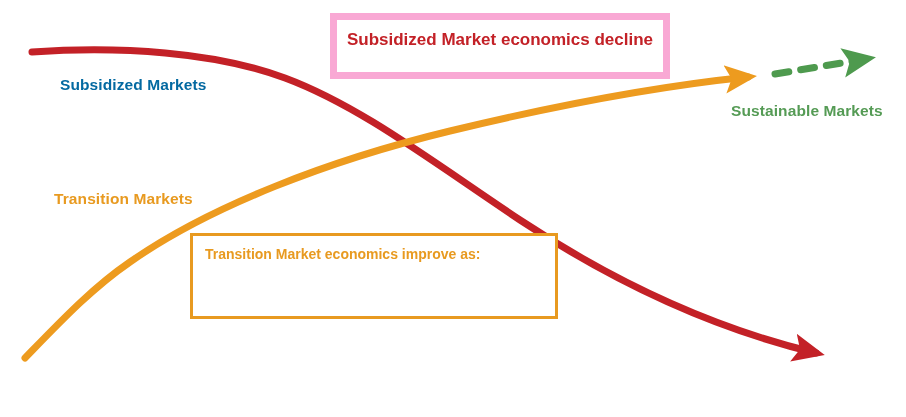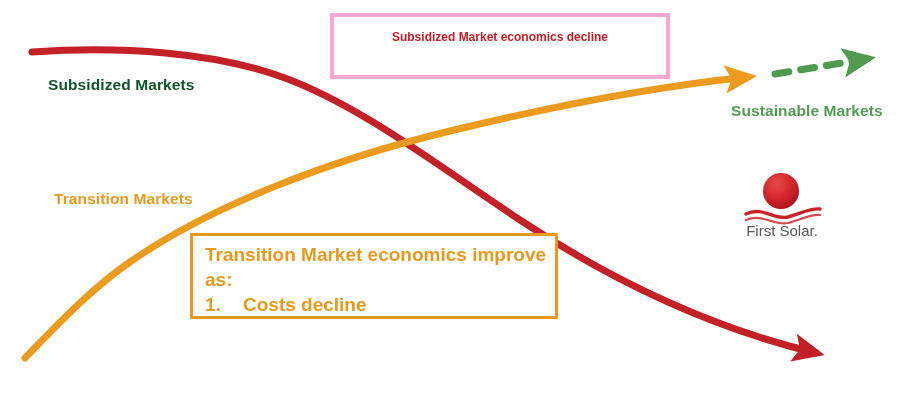--- a/index.html
+++ b/index.html
@@ -27,23 +27,23 @@
 
   
   .series-label {
     position: absolute;
     font-weight: bold;
     font-size: 15.5px;
     letter-spacing: 0.1px;
     white-space: nowrap;
   }
   #label-subsidized {
-    left: 48px;
+    left: 60px;
     top: 76px;
-    color: #14532d;
+    color: #0369a1;
   }
   #label-transition {
     left: 54px;
     top: 190px;
     color: #E89A20;
   }
   #label-sustainable {
     left: 731px;
     top: 102px;
     color: #559B55;
@@ -53,41 +53,41 @@
   .callout {
     position: absolute;
     background: #ffffff;
     box-sizing: border-box;
   }
   #callout-subsidized {
     left: 330px;
     top: 13px;
     width: 340px;
     height: 66px;
-    border: 4px solid #f9a8d4;
+    border: 7px solid #f9a8d4;
     color: #C32127;
     font-weight: bold;
-    font-size: 12px;
+    font-size: 17px;
     text-align: center;
     padding-top: 7px;
     line-height: 26px;
   }
   #callout-subsidized .cl-line {
     display: block;
   }
 
   #callout-transition {
     left: 190px;
     top: 233px;
     width: 368px;
     height: 86px;
     border: 3px solid #E89A20;
     color: #E89A20;
     font-weight: bold;
-    font-size: 19px;
+    font-size: 14px;
     padding: 6px 0 0 12px;
   }
   #callout-transition .ct-head {
     display: block;
     line-height: 25px;
   }
   .ct-item {
     display: block;
     line-height: 25px;
   }
@@ -142,37 +142,16 @@
   <div class="series-label" id="label-sustainable">Sustainable Markets</div>
 
   <div class="series-label" id="label-transition">Transition Markets</div>
 
   <div class="callout" id="callout-subsidized">
     <span class="cl-line">Subsidized Market economics decline</span>
   </div>
 
   <div class="callout" id="callout-transition">
     <span class="ct-head">Transition Market economics improve as:</span>
-    <span class="ct-item">
-      <span class="ct-num">1.</span><span>Costs decline</span>
-    </span>
   </div>
 
-  <div id="logo">
-    <svg viewBox="0 0 92 68" width="92" height="68">
-      <defs>
-        <radialGradient id="sunGrad" cx="38%" cy="30%" r="75%">
-          <stop offset="0%" stop-color="#E8484A"></stop>
-          <stop offset="55%" stop-color="#D3262B"></stop>
-          <stop offset="100%" stop-color="#A5131A"></stop>
-        </radialGradient>
-      </defs>
-
-      <circle cx="45" cy="21" r="18" fill="url(#sunGrad)"></circle>
-
-      <path d="M 10 44 C 26 36, 38 50, 52 47 C 64 44, 74 38, 84 39" fill="none" stroke="#CC2127" stroke-width="3.4" stroke-linecap="round"></path>
-      <path d="M 10 50 C 26 43, 38 56, 52 53 C 64 50, 74 44, 84 45" fill="none" stroke="#D94A4A" stroke-width="2.2" stroke-linecap="round"></path>
-
-      <text x="46" y="66" text-anchor="middle" font-family="Liberation Sans, sans-serif" font-size="15" fill="#58595B">First Solar.</text>
-    </svg>
-  </div>
 
 </div>
 
 </body></html>

